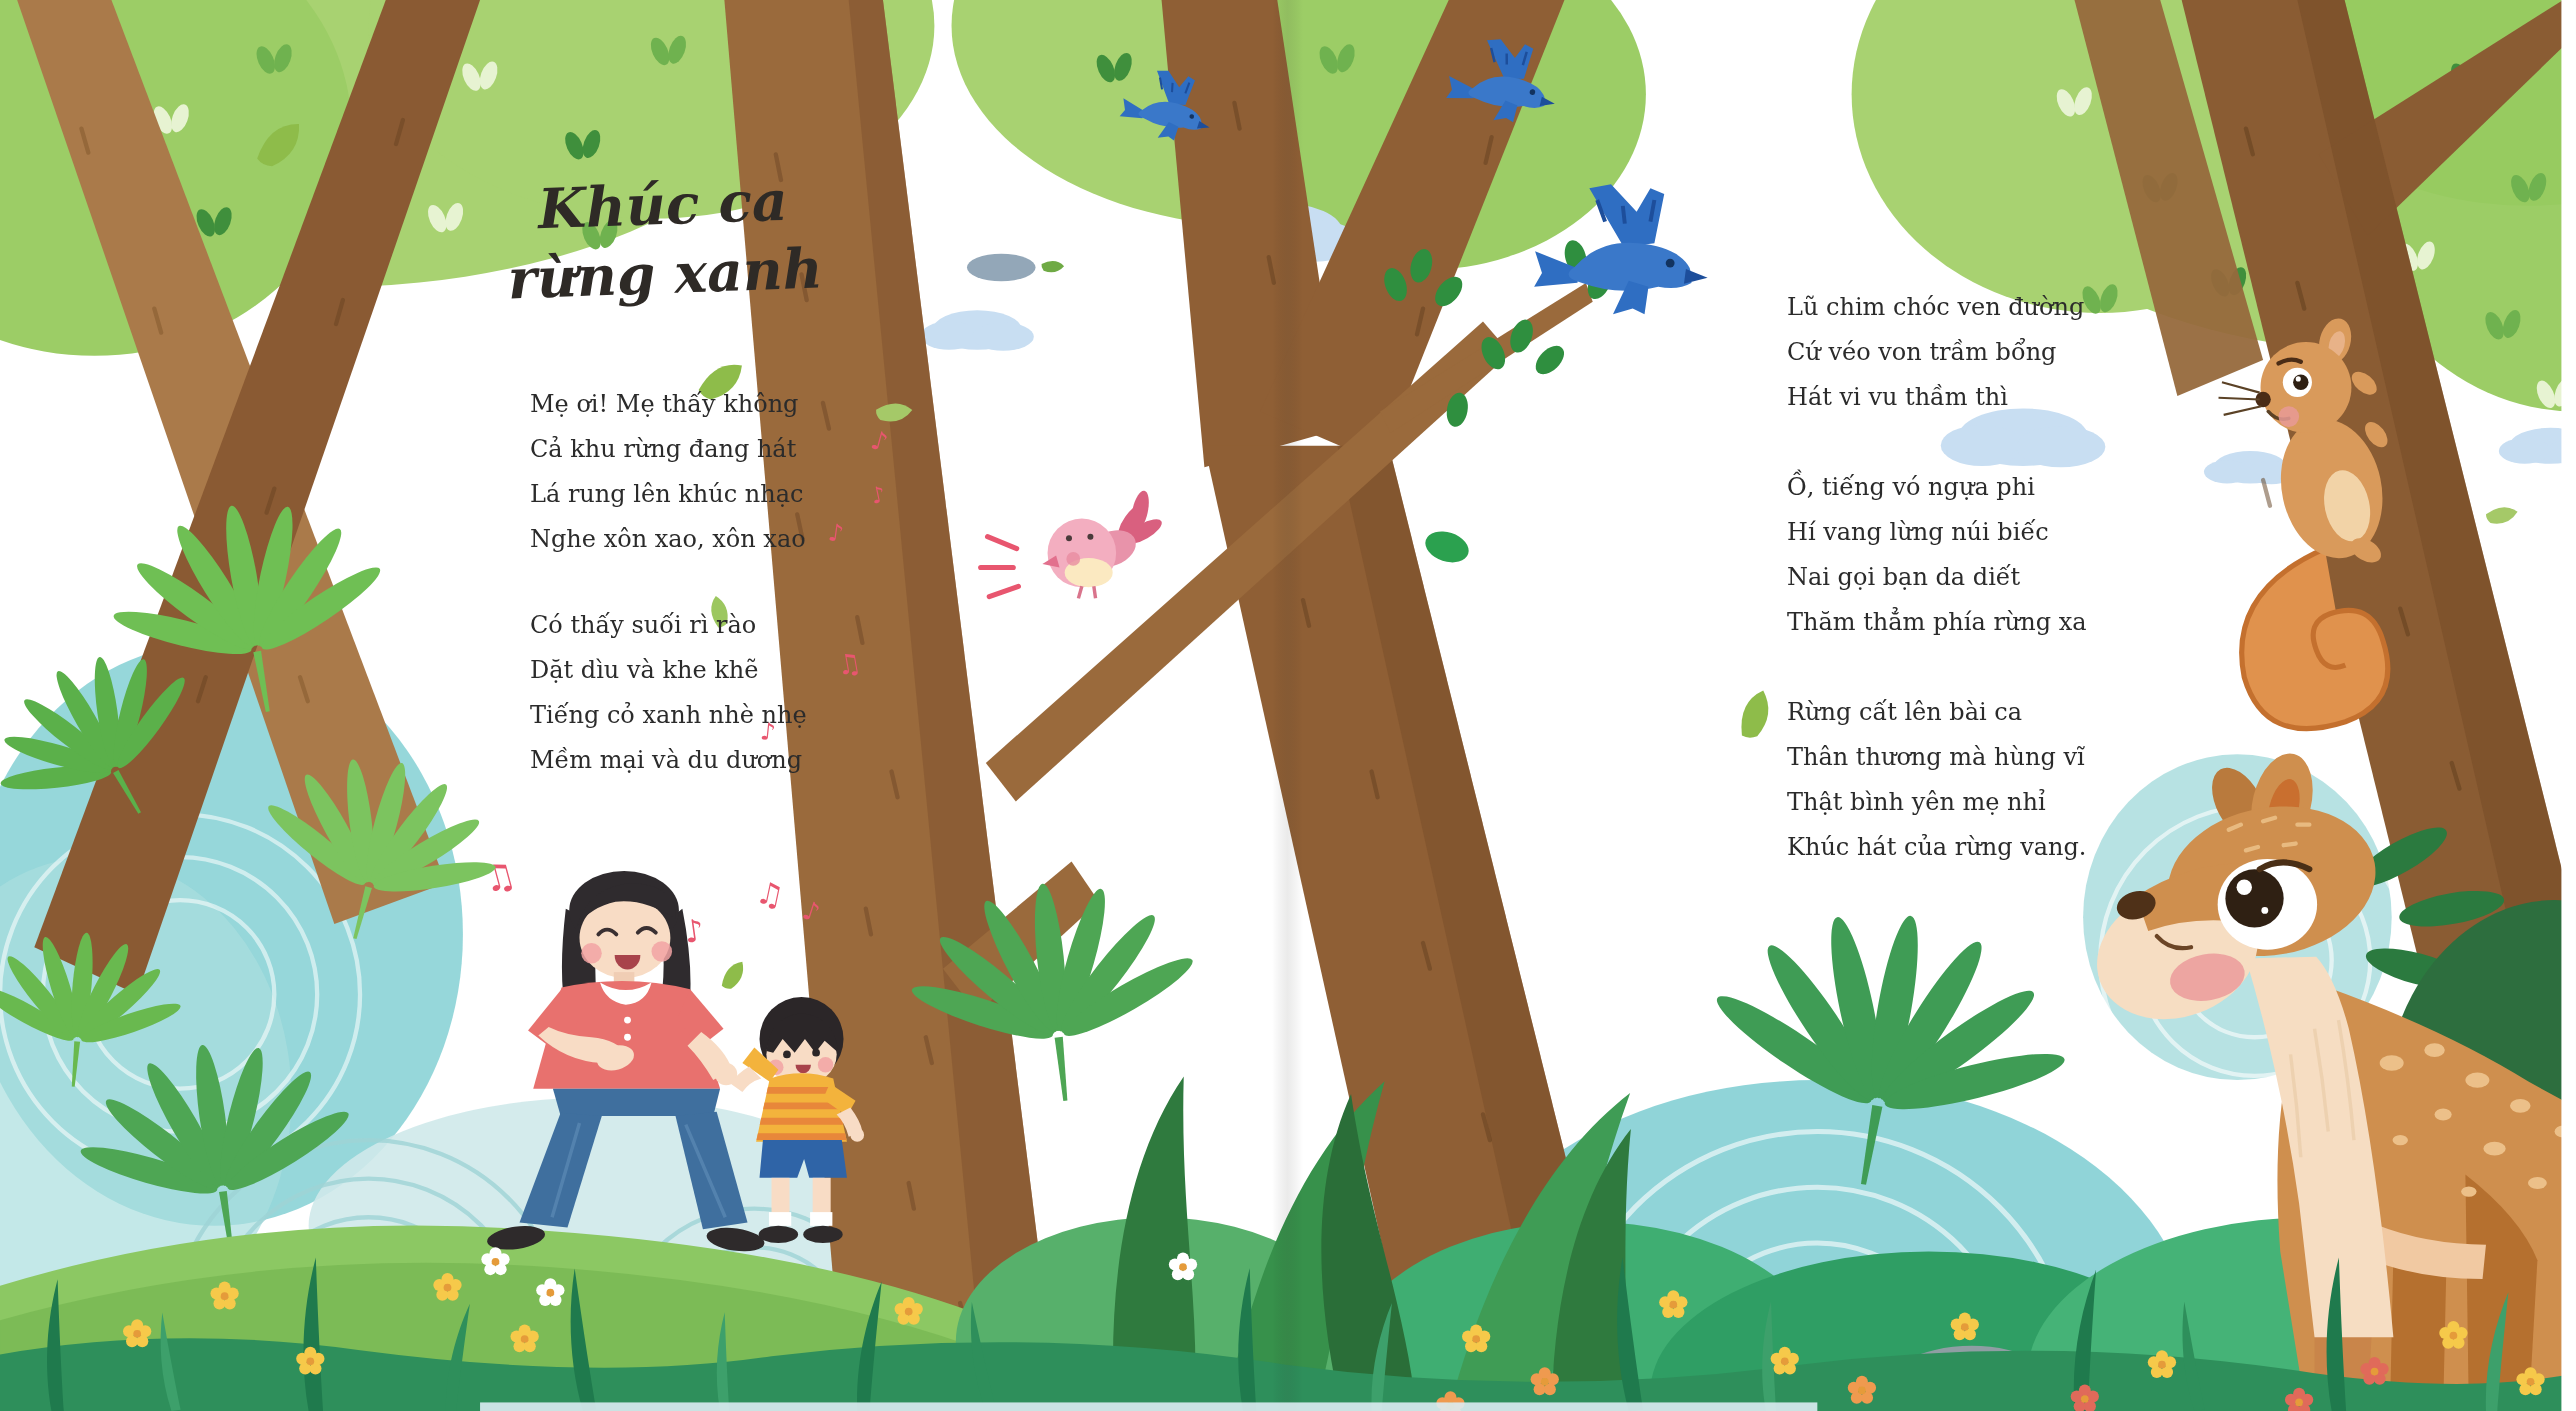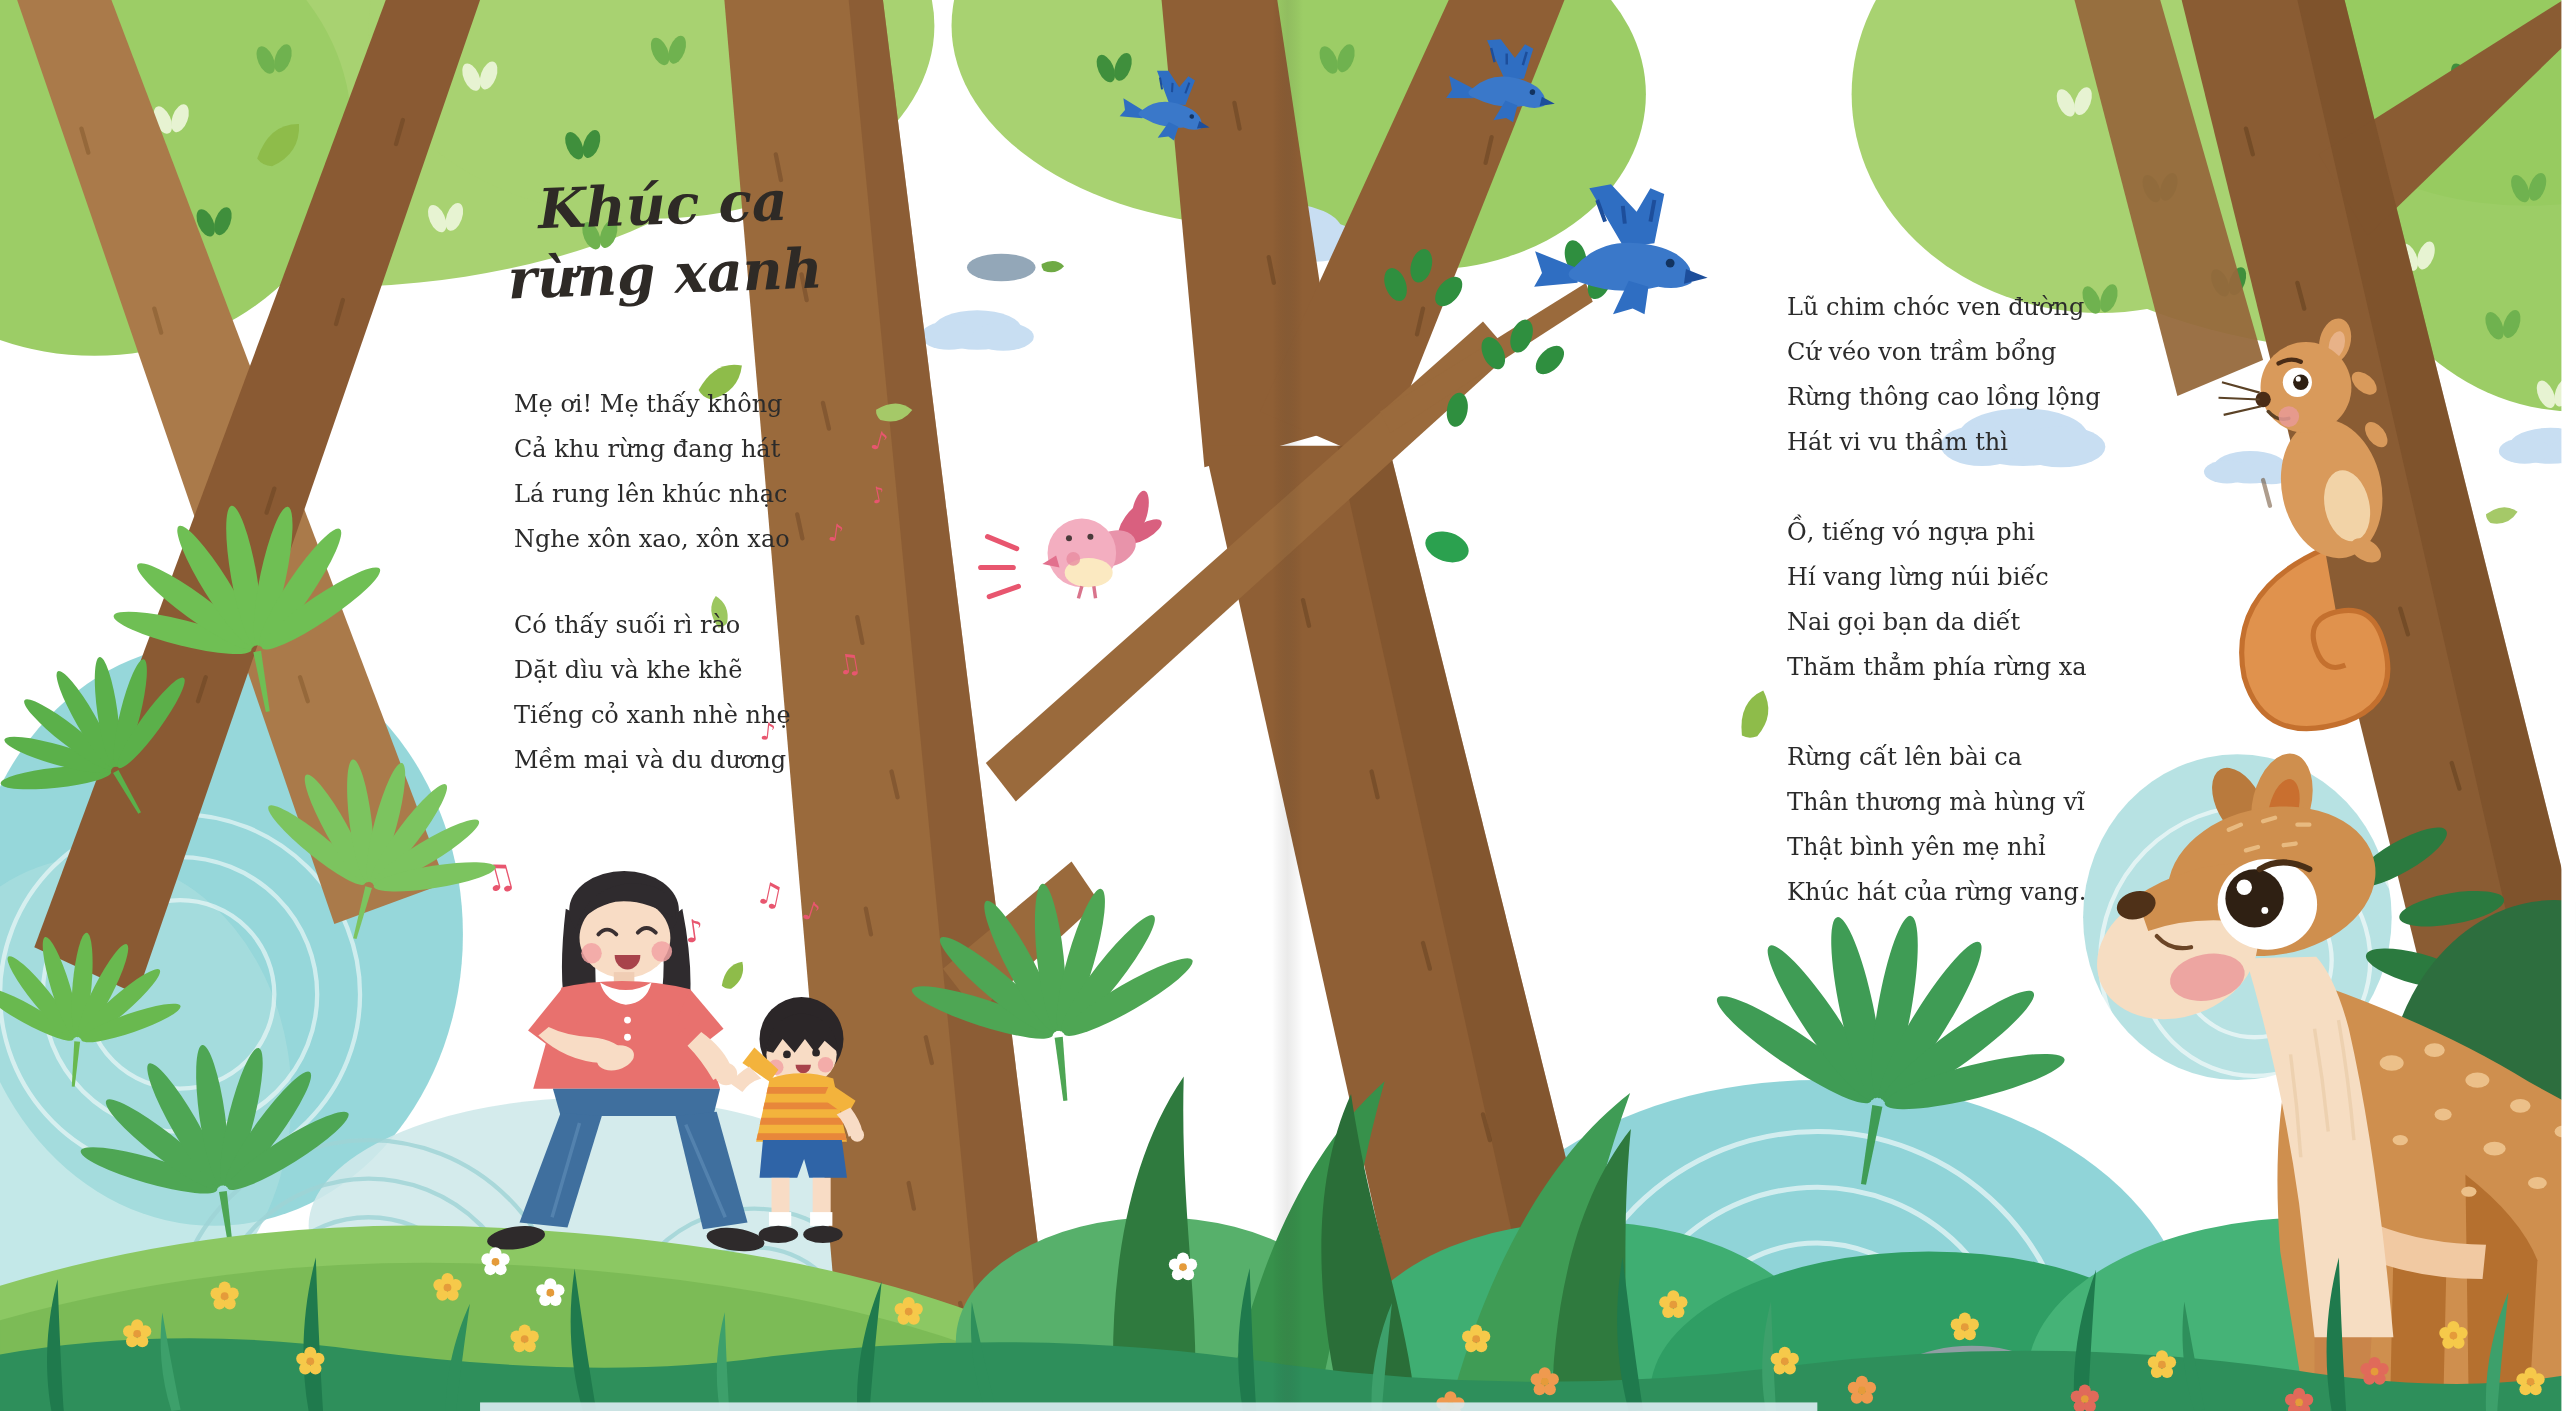--- a/index.html
+++ b/index.html
@@ -3,21 +3,21 @@
 <meta charset="utf-8">
 <style>
   html,body{margin:0;padding:0;background:#ffffff;}
   .stage{position:relative;width:2576px;height:1411px;overflow:hidden;background:#ffffff;font-family:"DejaVu Serif",serif;}
   .art{position:absolute;left:0;top:0;width:2576px;height:1411px;}
   .title{position:absolute;left:501px;top:170px;width:326px;text-align:center;
          font-family:"DejaVu Serif",serif;font-style:italic;font-weight:700;
          font-size:55px;line-height:69px;color:#2e2a26;transform:rotate(-2deg);}
   .poem{position:absolute;font-family:"DejaVu Serif",serif;font-size:24px;line-height:45px;color:#2b2b2b;}
   .poem-left{left:514px;top:382px;}
-  .poem-left .stanza{margin-bottom:41px;}
+  .poem-left .stanza{margin-bottom:41px;margin-left:16px;}
   .poem-right{left:1787px;top:285px;}
   .poem-right .stanza{margin-bottom:45px;}
   .line{white-space:nowrap;}
 </style>
 </head>
 <body>
 
 <div class="stage">
 
 <svg class="art" viewBox="0 0 3005 1646" xmlns="http://www.w3.org/2000/svg">
@@ -496,21 +496,20 @@
     <div class="line">Dặt dìu và khe khẽ</div>
     <div class="line">Tiếng cỏ xanh nhè nhẹ</div>
     <div class="line">Mềm mại và du dương</div>
   </div>
 </div>
 
 <div class="poem poem-right">
   <div class="stanza">
     <div class="line">Lũ chim chóc ven đường</div>
     <div class="line">Cứ véo von trầm bổng</div>
-    <div class="line">Rừng thông cao lồng lộng</div>
     <div class="line">Hát vi vu thầm thì</div>
   </div>
   <div class="stanza">
     <div class="line">Ồ, tiếng vó ngựa phi</div>
     <div class="line">Hí vang lừng núi biếc</div>
     <div class="line">Nai gọi bạn da diết</div>
     <div class="line">Thăm thẳm phía rừng xa</div>
   </div>
   <div class="stanza">
     <div class="line">Rừng cất lên bài ca</div>

